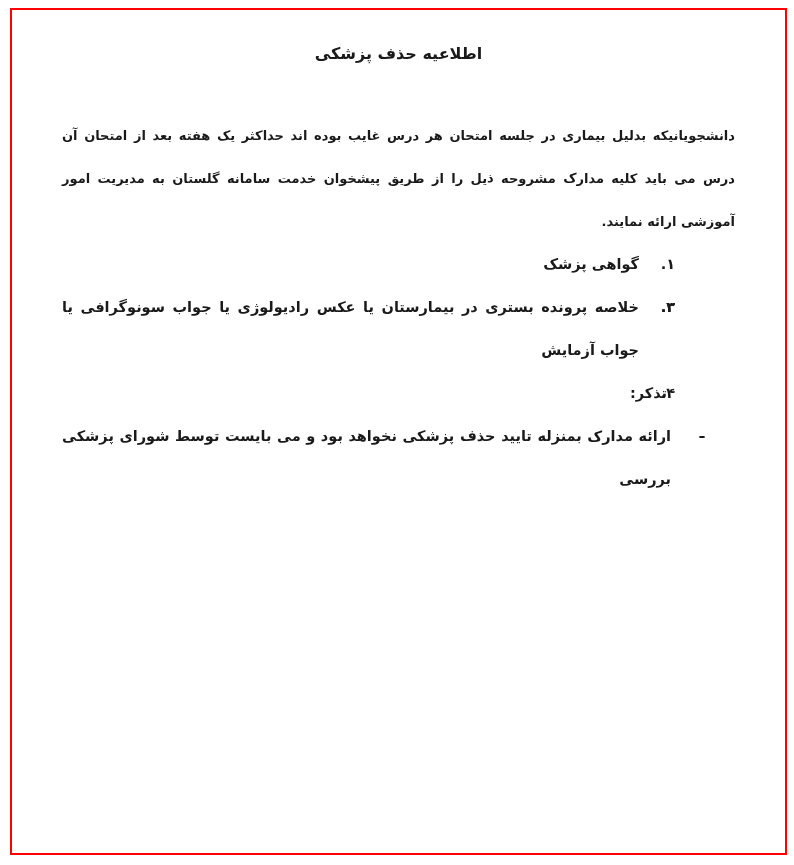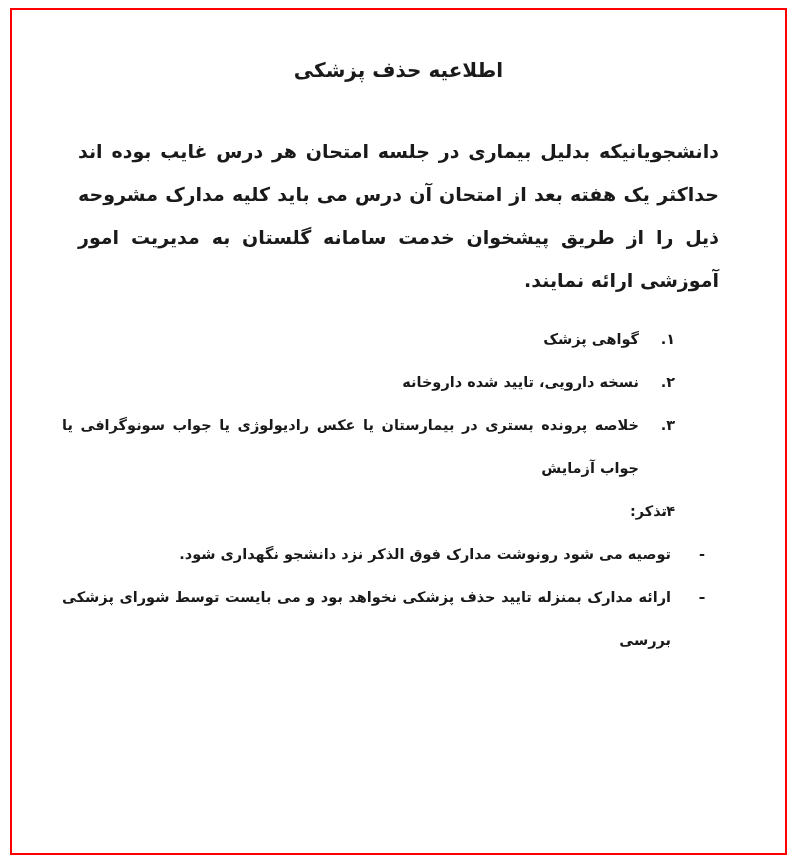--- a/index.html
+++ b/index.html
@@ -29,30 +29,30 @@
     background: #ffffff;
     overflow: hidden;
   }
   .content {
     direction: rtl;
     padding: 22px 50px 0 50px;
     font-weight: bold;
   }
   .doc-title {
     text-align: center;
-    font-size: 20px;
+    font-size: 16px;
     font-weight: bold;
-    margin: 24px 0 0 0;
+    margin: 8px 0 0 0;
     line-height: 28px;
   }
   .para {
-    font-size: 19px;
+    font-size: 13px;
     line-height: 43px;
     text-align: justify;
-    margin: 16px;
+    margin: 0;
   }
   .intro {
     margin-top: 46px;
   }
   .num-list {
     margin: 0;
     padding: 0;
   }
   .num-item {
     position: relative;
@@ -100,37 +100,35 @@
     <p class="para intro">دانشجویانیکه بدلیل بیماری در جلسه امتحان هر درس غایب بوده اند حداکثر یک هفته بعد از امتحان آن درس می باید کلیه مدارک مشروحه ذیل را از طریق پیشخوان خدمت سامانه گلستان به مدیریت امور آموزشی ارائه نمایند.</p>
 
 
     <div class="num-list">
       <div class="num-item">
         <span class="num-marker">۱.</span>
         <span>گواهی پزشک</span>
       </div>
       <div class="num-item">
         <span class="num-marker">۲.</span>
-        <span>نسخه دارویی، تایید شده داروخانه</span>
       </div>
       <div class="num-item">
         <span class="num-marker">۳.</span>
         <span>خلاصه پرونده بستری در بیمارستان یا عکس رادیولوژی یا جواب سونوگرافی یا جواب آزمایش</span>
       </div>
       <div class="num-item">
         <span class="num-marker">۴.</span>
       </div>
     </div>
 
     <p class="note-label">تذکر:</p>
 
     <div class="dash-list">
       <div class="dash-item">
         <span class="dash-marker">-</span>
-        <span>توصیه می شود رونوشت مدارک فوق الذکر نزد دانشجو نگهداری شود.</span>
       </div>
       <div class="dash-item">
         <span class="dash-marker">-</span>
       </div>
       <div class="dash-item">
         <span class="dash-marker">-</span>
       </div>
       <div class="dash-item">
         <span class="dash-marker">-</span>
         <span>ارائه مدارک بمنزله تایید حذف پزشکی نخواهد بود و می  بایست توسط شورای پزشکی بررسی</span>

